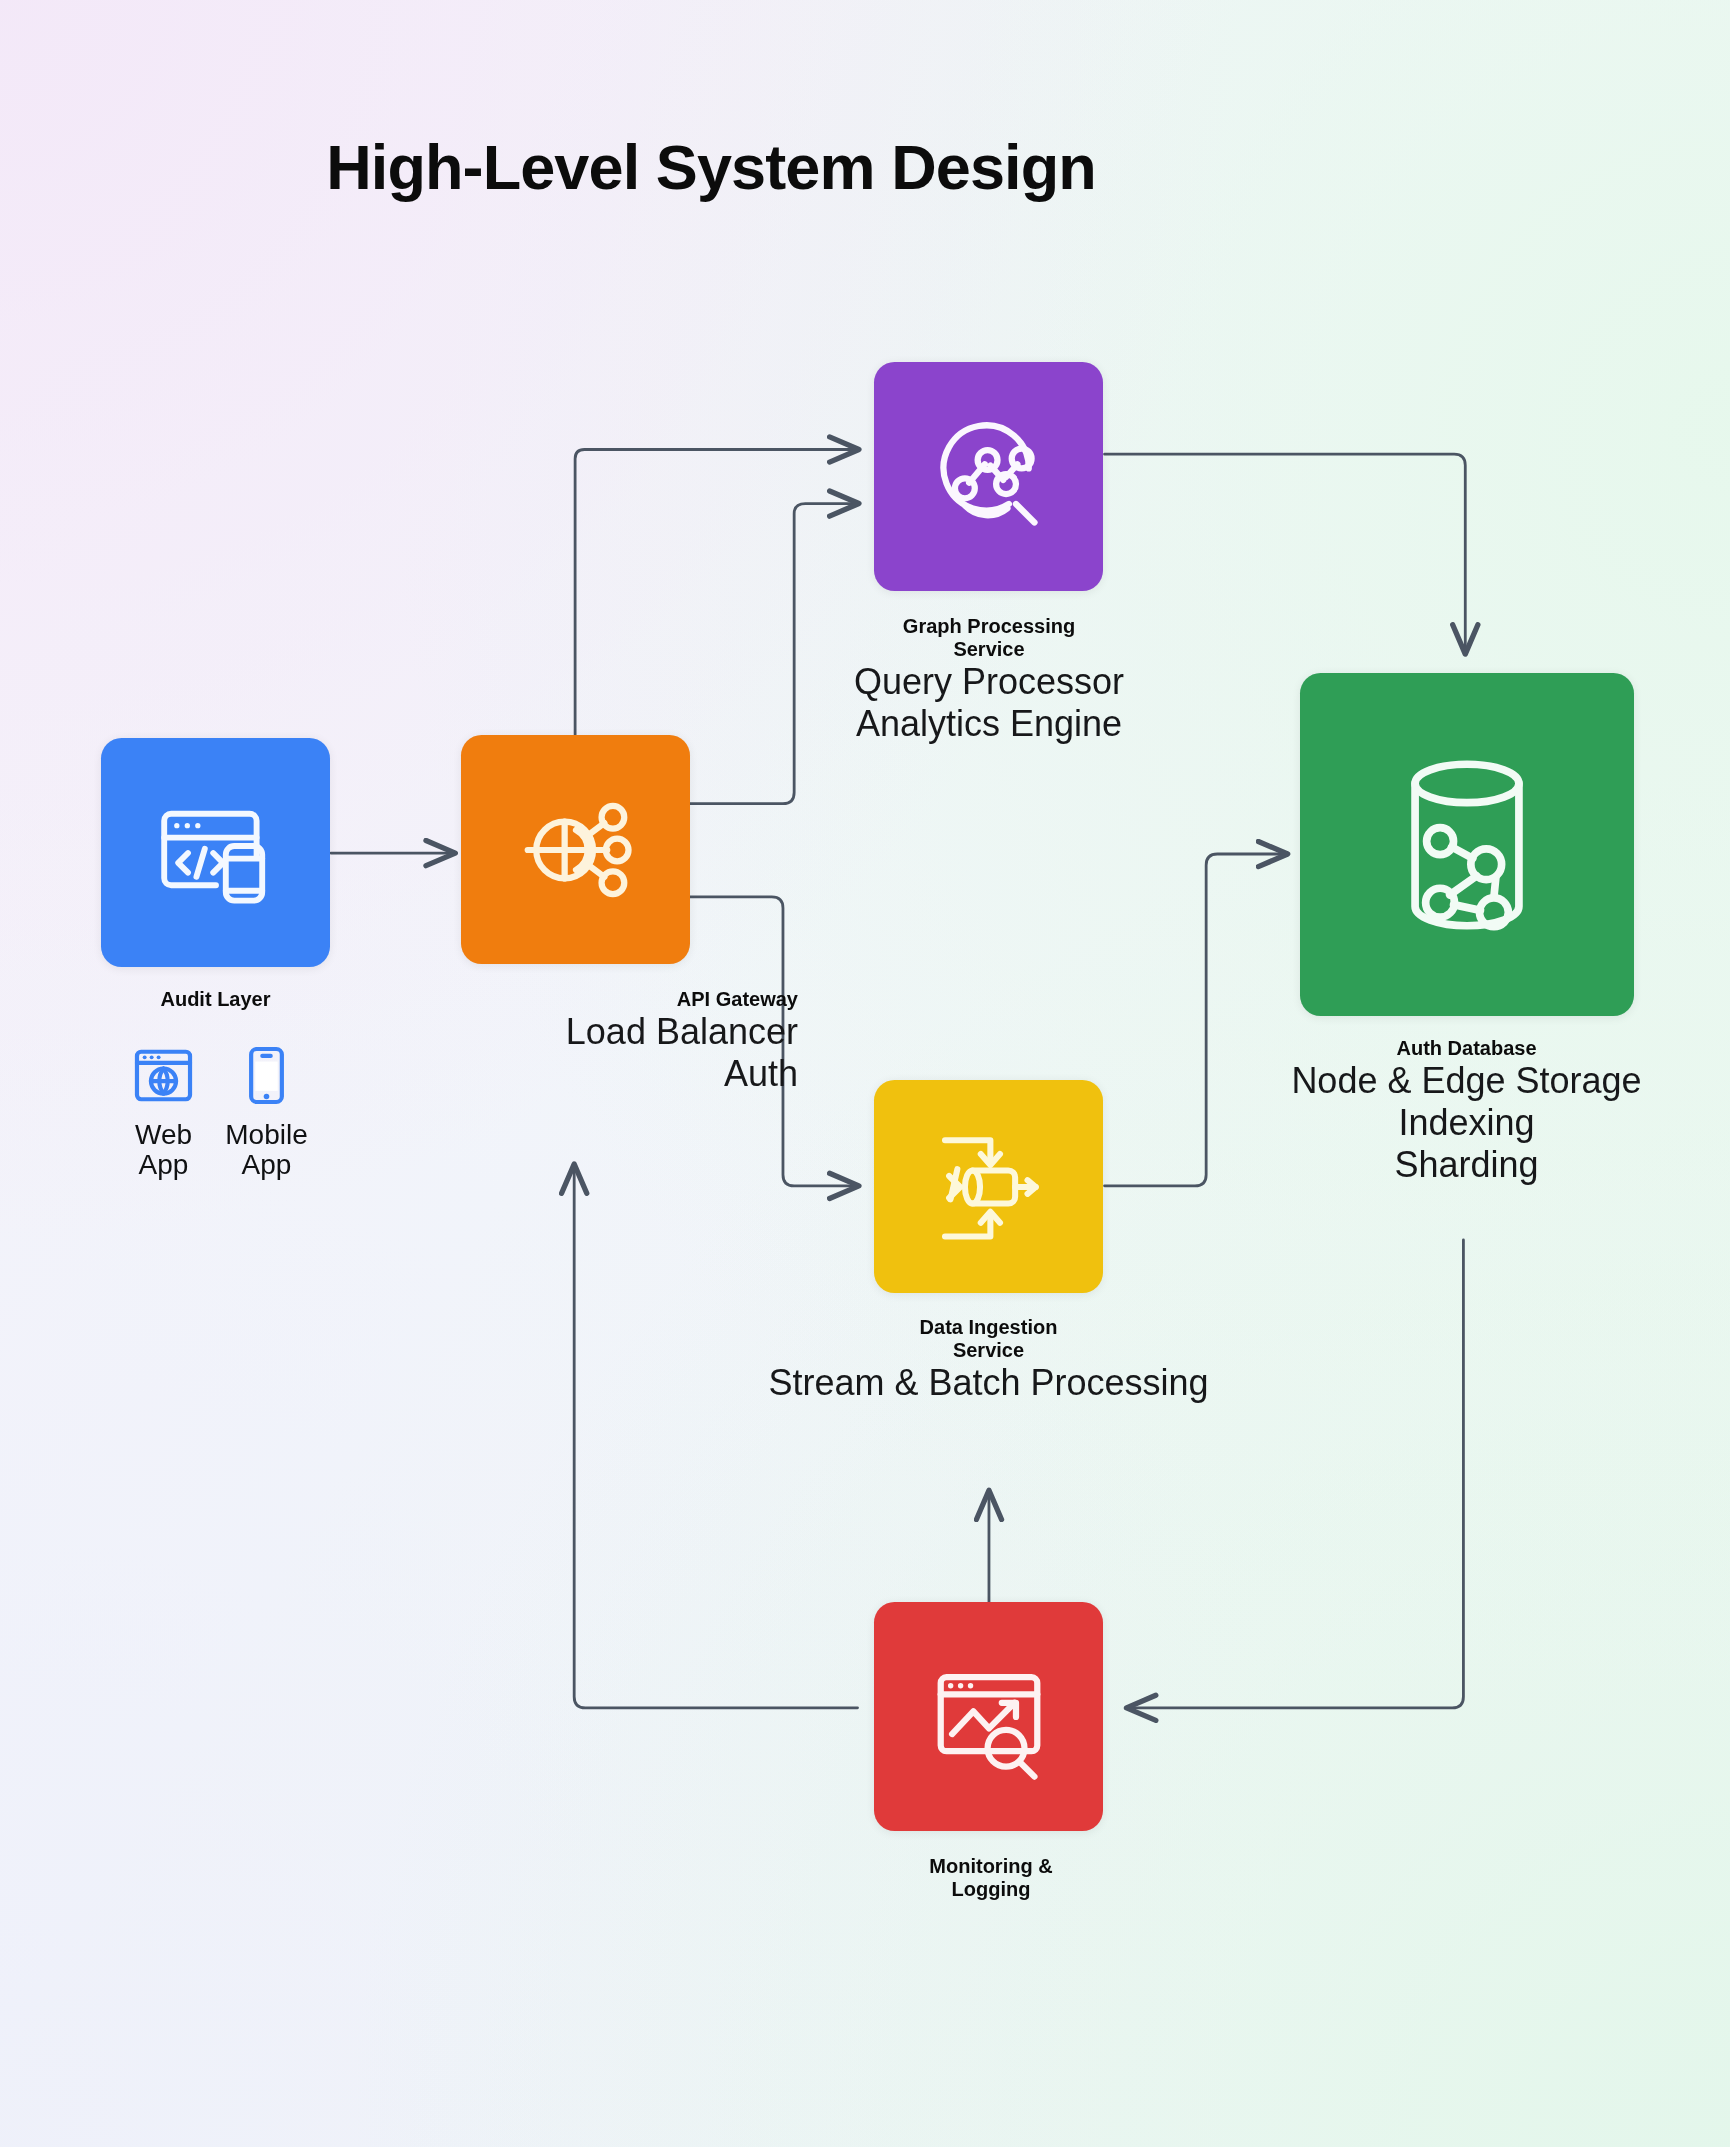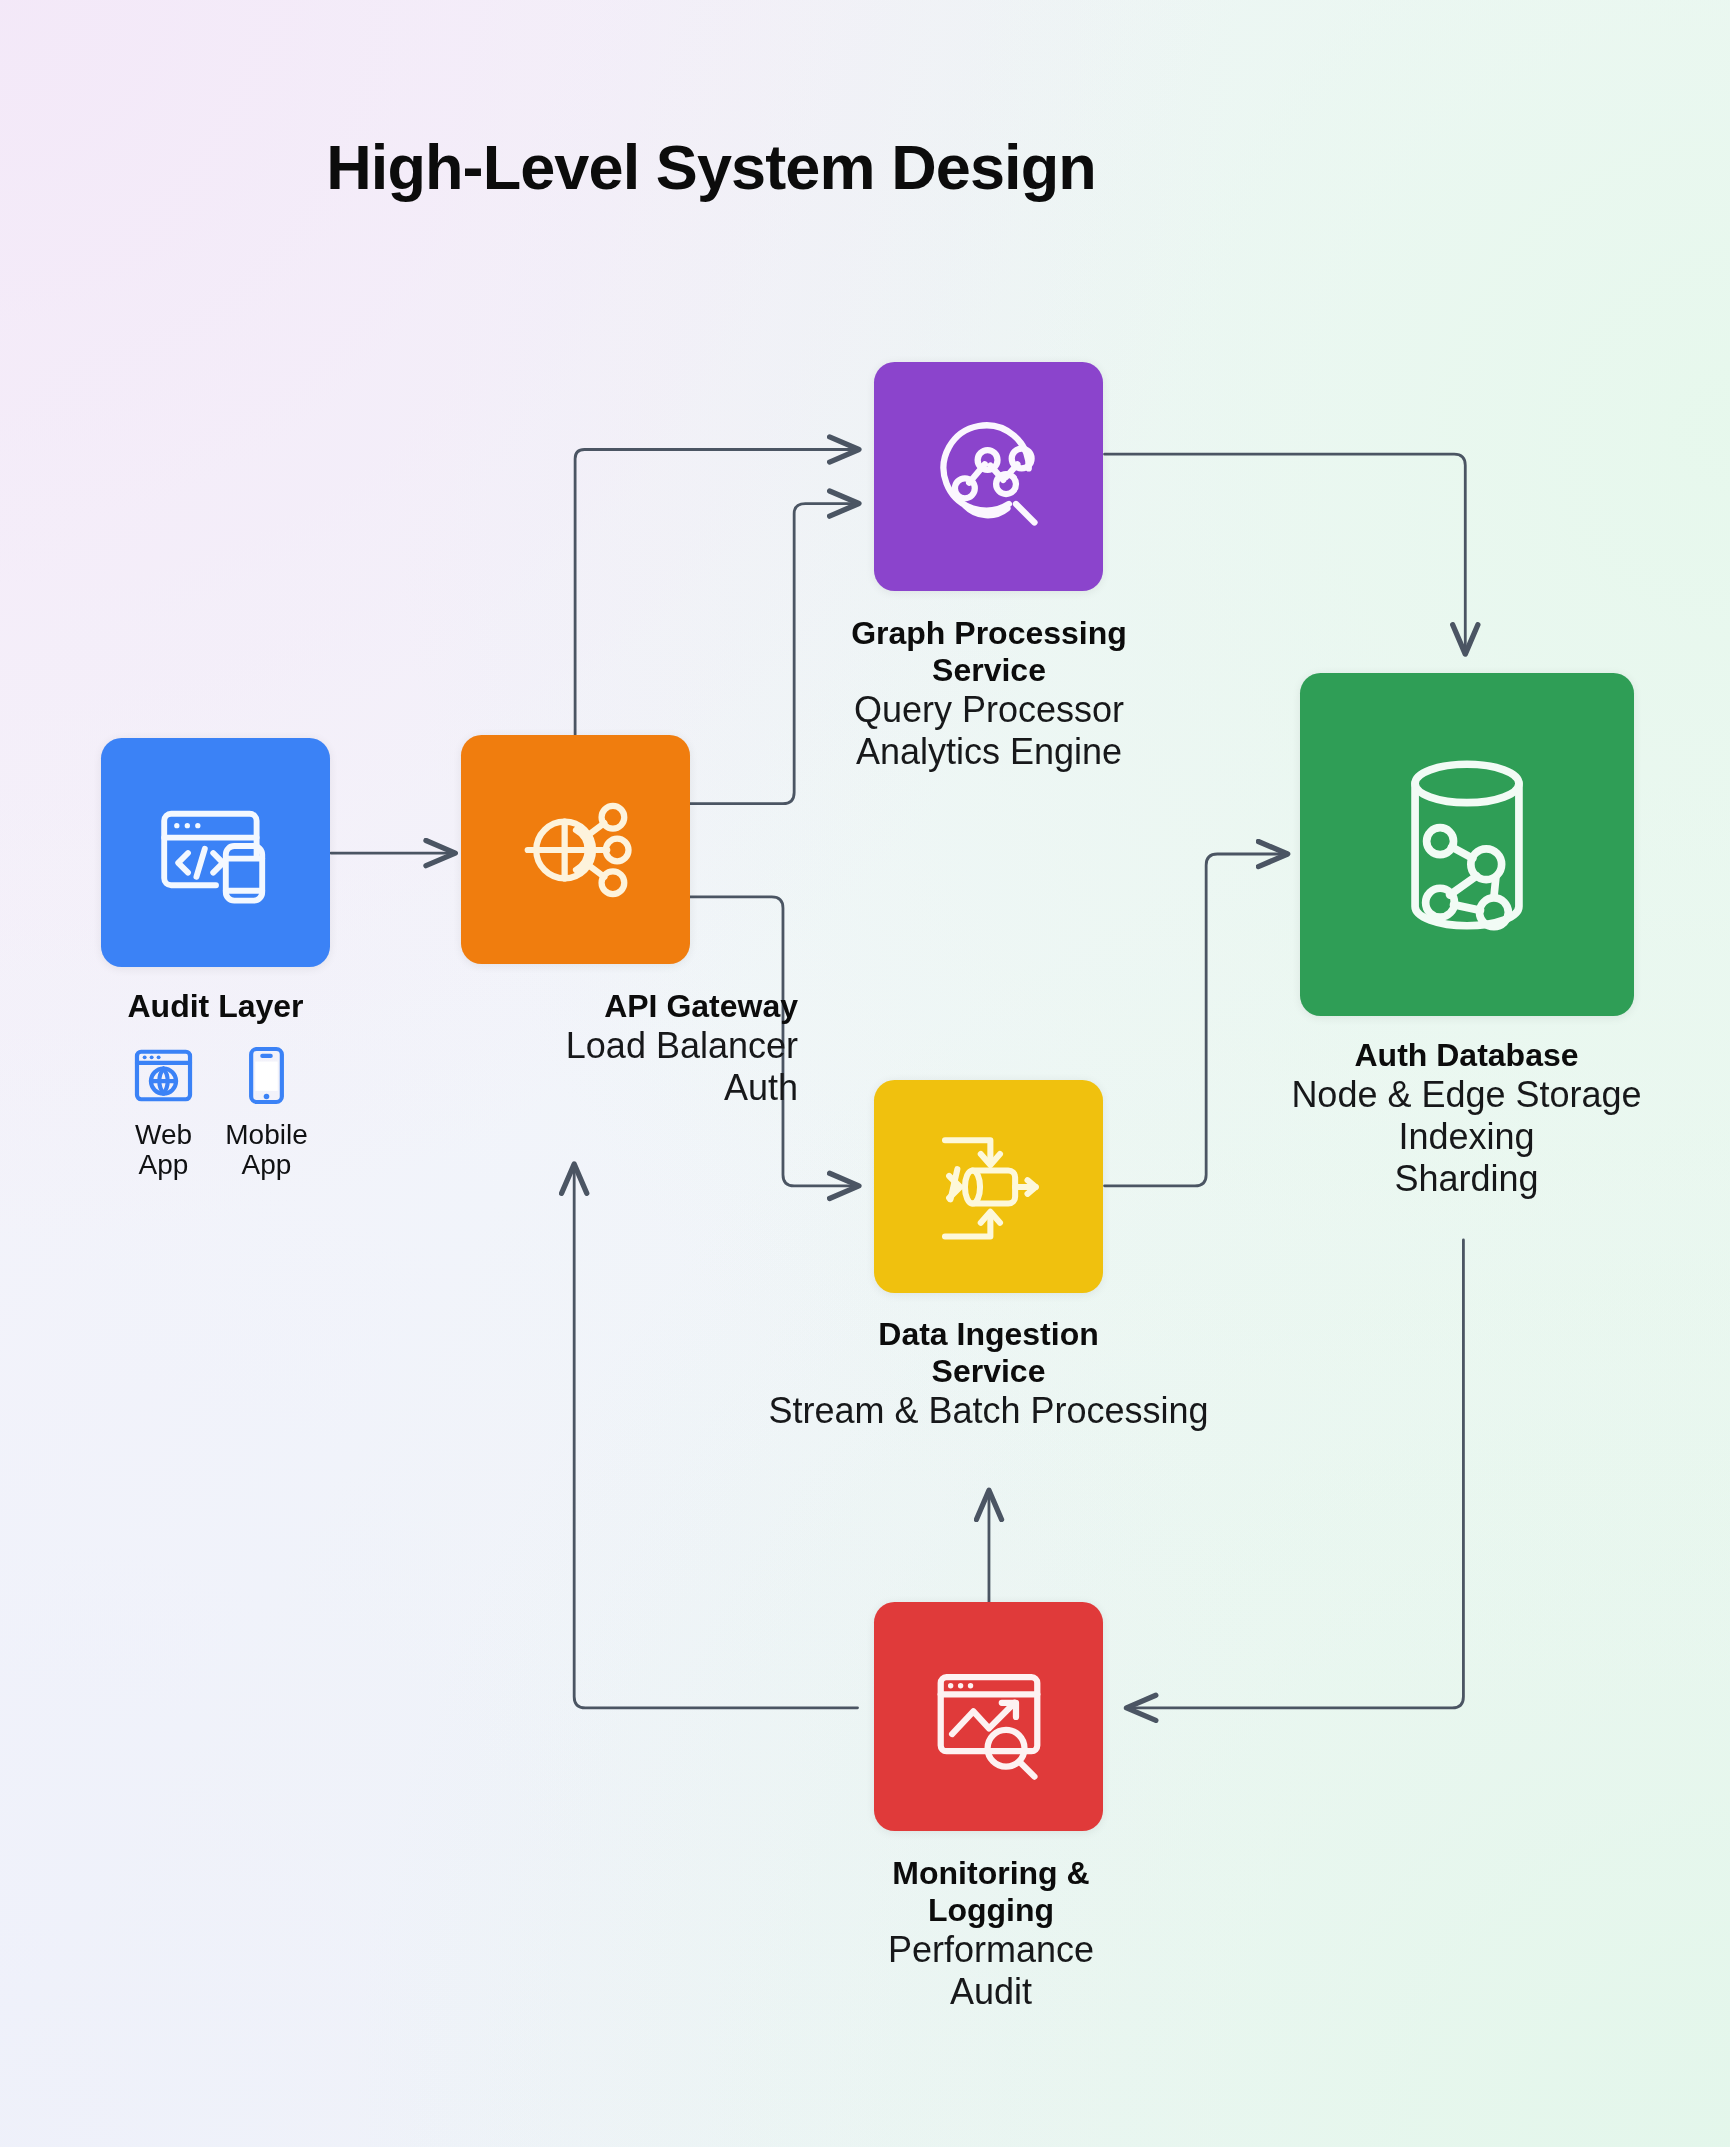--- a/index.html
+++ b/index.html
@@ -41,21 +41,21 @@
     display: flex; align-items: center; justify-content: center;
     box-shadow: 0 1.9px 9.3px rgba(0,0,0,0.07);
   }
 
   .labels {
     position: absolute;
     text-align: center;
     line-height: 1.16;
   }
   .lab-title {
-    font-size: 32px; font-weight: bold; color: #0c0c0c;
+    font-size: 20px; font-weight: bold; color: #0c0c0c;
     white-space: pre-line;
   }
   .lab-sub {
     font-size: 36px; color: #17181a; font-weight: normal;
     white-space: pre-line;
   }
 
   
   .subapps {
     position: absolute;
@@ -253,18 +253,16 @@
         <path d="M59,40 h10 v10"></path>
         <circle cx="62" cy="72" r="13"></circle>
         <path d="M72,82 l10,10"></path>
       </g>
     </svg>
   </div>
 
   <div class="labels" style="left:783px; top:1855px; width:416px;">
     <div class="lab-title">Monitoring &amp;
 Logging</div>
-    <div class="lab-sub">Performance
-Audit</div>
   </div>
 
 </div>
 
 
 </body></html>

